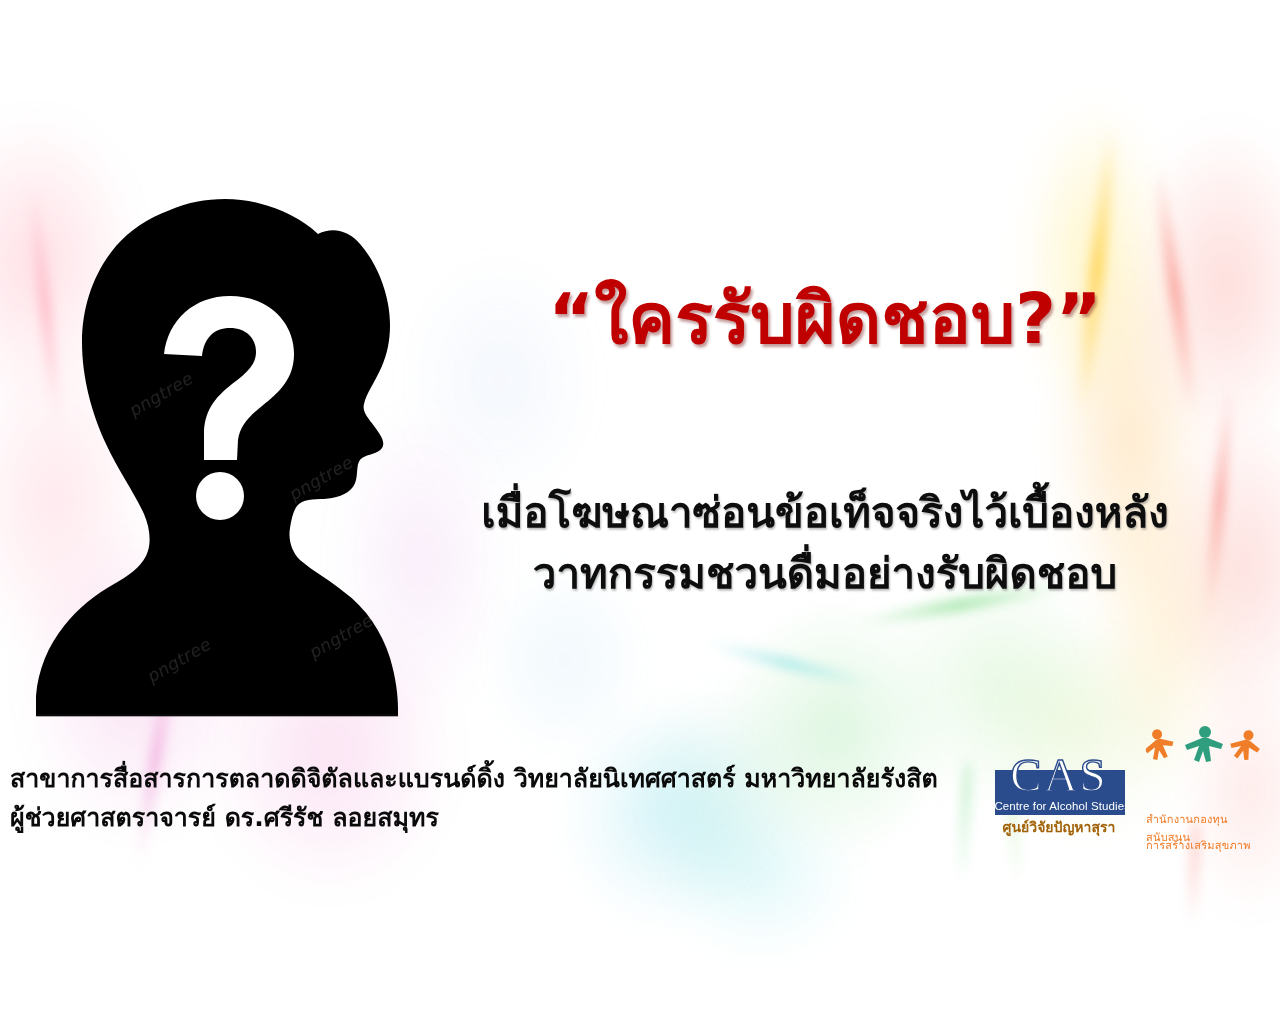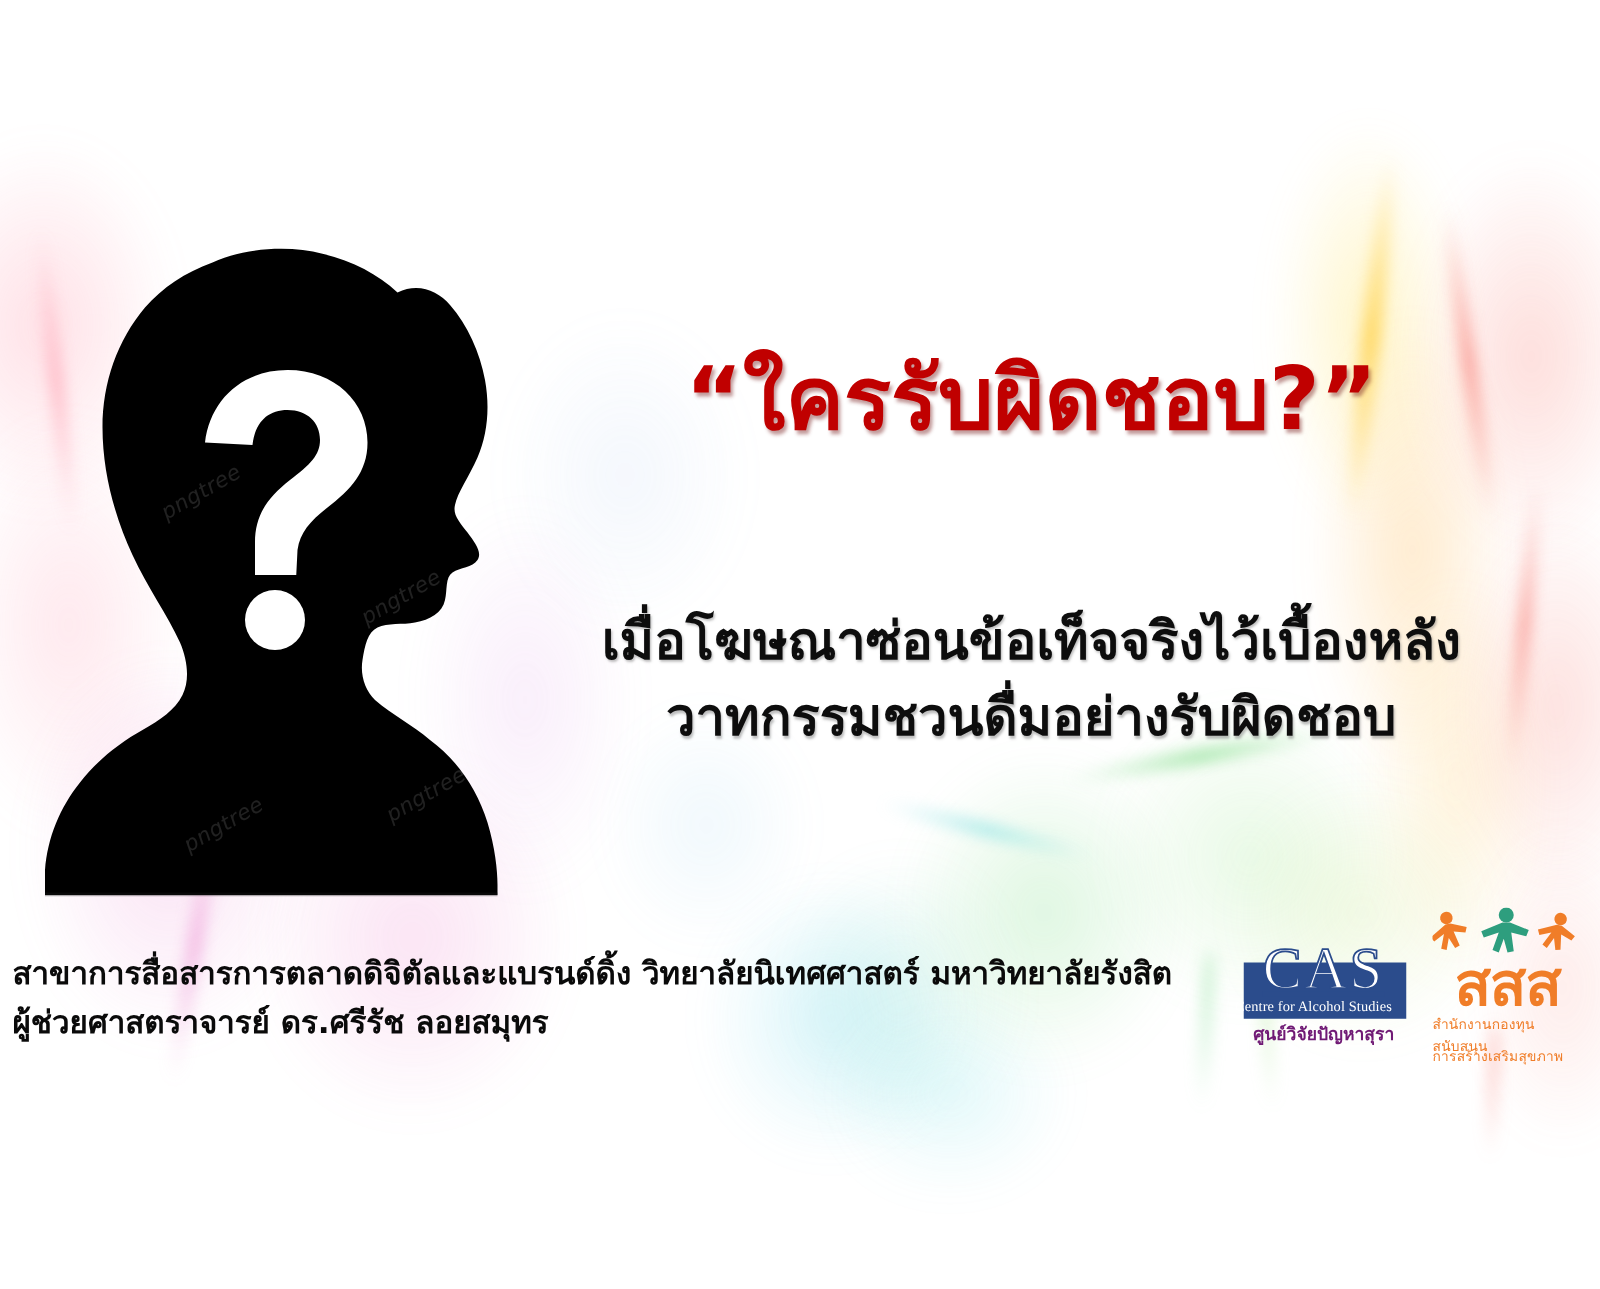--- a/index.html
+++ b/index.html
@@ -126,34 +126,34 @@
     color: #ffffff;
     -webkit-text-stroke: 1.4px #2B4C8C;
     font-weight: normal;
     text-decoration: underline;
   }
   #cas-sub {
     position: absolute;
     left: 0;
     top: 52px;
     width: 142px;
-    text-align: left;
-    font-family: Liberation Serif, serif;
+    text-align: right;
+    font-family: Liberation Sans, sans-serif;
     font-size: 11.5px;
     color: #ffffff;
     letter-spacing: .1px;
   }
   #cas-thai {
     position: absolute;
     left: 0;
     top: 68px;
     width: 142px;
     text-align: center;
     font-size: 14px;
-    color: #701a75;
+    color: #a16207;
     font-weight: bold;
   }
 
   
   #thaihealth-logo {
     position: absolute;
     left: 1146px;
     top: 726px;
     width: 120px;
     height: 112px;
@@ -321,18 +321,17 @@
       <g fill="#2E9E7E" transform="translate(59,20)">
         <circle cx="0" cy="-14" r="6"></circle>
         <path d="M -3 -8 L 3 -8 L 18 -2 L 16 3 L 4 0 L 6 15 L 1 16 L -2 5 L -6 16 L -11 14 L -6 0 L -18 4 L -20 -1 L -3 -8 Z"></path>
       </g>
 
       <g fill="#F07D28" transform="translate(100,21) rotate(12)">
         <circle cx="0" cy="-12" r="5"></circle>
         <path d="M -2 -7 L 2 -7 L 14 -1 L 12 3 L 3 0 L 5 12 L 1 13 L -2 4 L -6 13 L -10 11 L -5 0 L -14 4 L -16 0 L -2 -7 Z"></path>
       </g>
     </svg>
-    <div id="th-sss">สสส</div>
     <div class="th-line" id="th-line1">สำนักงานกองทุนสนับสนุน</div>
     <div class="th-line" id="th-line2">การสร้างเสริมสุขภาพ</div>
   </div>
 
 </div>
 
 </body></html>

